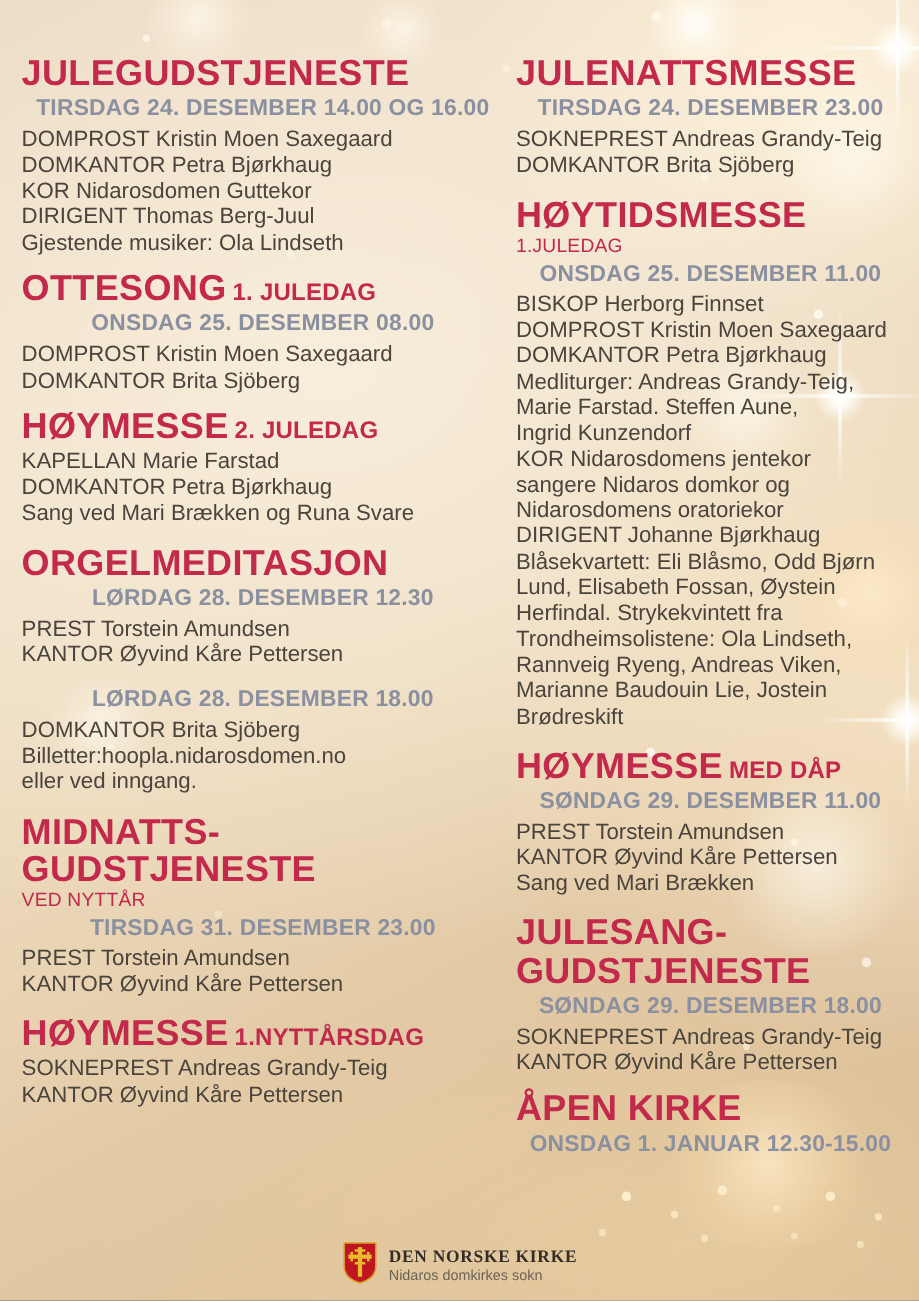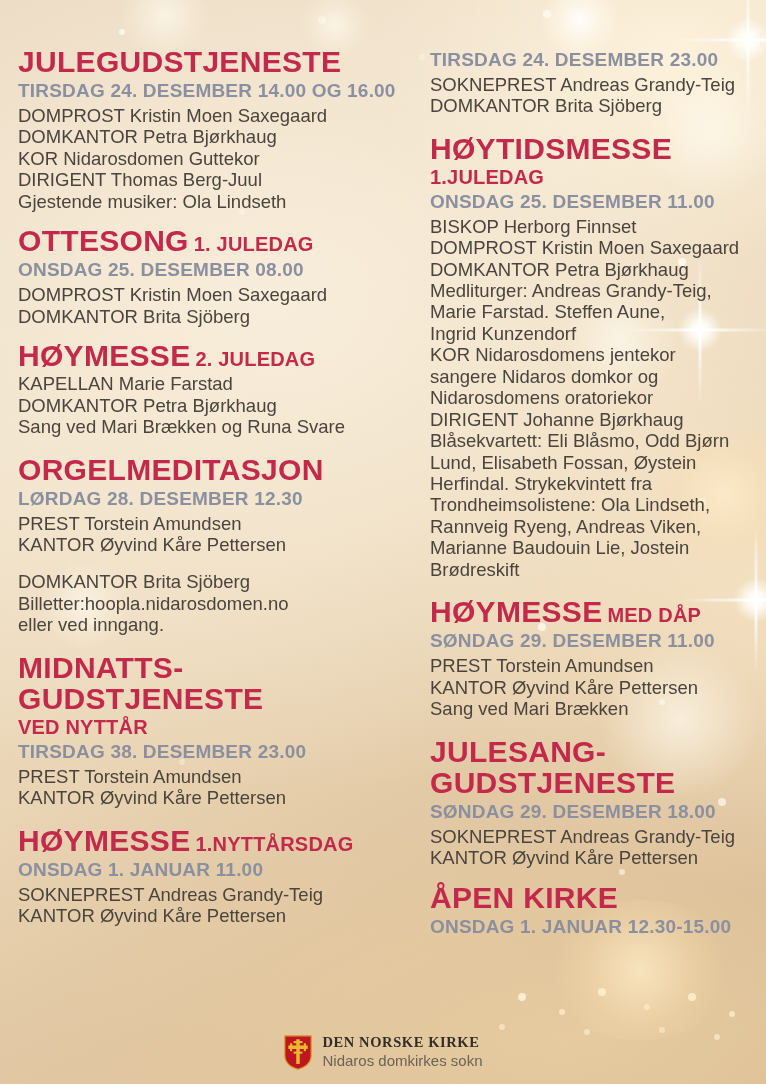--- a/index.html
+++ b/index.html
@@ -47,32 +47,32 @@
       500px 1025px 0 1px rgba(250,230,194,.8), 585px 1030px 0 1px rgba(250,230,194,.8),
       660px 1028px 0 1px rgba(250,230,194,.8), 715px 1035px 0 1px rgba(250,230,194,.8);}
   
   .content{position:relative;z-index:2;display:grid;grid-template-columns:402px 1fr;
     column-gap:10px;padding:46px 12px 0 18px;}
   .event{margin-bottom:13px;}
   .event.gap-top{margin-top:16px;}
   .title{margin:0;font-size:30px;font-weight:700;line-height:1.04;letter-spacing:.3px;color:var(--red);}
   .title-text{white-space:pre-line;}
   .title-suffix{font-size:20px;margin-left:5px;letter-spacing:.2px;}
-  .subtitle{font-size:20px;font-weight:700;color:var(--red);line-height:1.1;margin-top:2px;letter-spacing:.2px;}
-  .date{font-size:19px;font-weight:700;color:var(--gray);line-height:1.25;margin-top:2px;letter-spacing:.2px;}
+  .subtitle{font-size:16px;font-weight:400;color:var(--red);line-height:1.1;margin-top:2px;letter-spacing:.2px;}
+  .date{font-size:19px;font-weight:700;color:var(--gray);line-height:1.25;margin-top:2px;letter-spacing:.2px;text-align:center;}
   .lines{margin:2px 0 0 0;font-size:18.5px;color:var(--ink);line-height:1.16;white-space:pre-line;}
   .event.gap-date .date{margin-top:12px;}
   .title-suffix:empty,.subtitle:empty{display:none;}
   
   .footer{position:absolute;left:0;right:0;bottom:13px;z-index:2;
-    display:flex;justify-content:center;align-items:flex-start;gap:9px;}
+    display:flex;justify-content:center;align-items:flex-end;gap:9px;}
   .footer-text{display:flex;flex-direction:column;line-height:1.15;}
   .footer-org{font-family:"Liberation Serif","DejaVu Serif",serif;font-weight:700;
     font-size:14.5px;letter-spacing:.6px;color:#332d27;}
-  .footer-sub{font-size:15px;color:#6b6257;margin-top:1px;}
+  .footer-sub{font-size:12px;color:#6b6257;margin-top:1px;}
 </style>
 </head>
 <body>
 
 <div class="poster">
 
   <div class="decor">
     <div class="dots"></div>
     <div class="glow soft" style="left:120px;top:-30px;width:90px;height:90px;"></div>
     <div class="glow soft" style="left:300px;top:-10px;width:70px;height:70px;"></div>
@@ -123,46 +123,47 @@
       </section>
 
       <section class="event gap-top">
         <h2 class="title"><span class="title-text">ORGELMEDITASJON</span></h2>
         <div class="date">LØRDAG 28. DESEMBER 12.30</div>
         <p class="lines">PREST Torstein Amundsen
 KANTOR Øyvind Kåre Pettersen</p>
       </section>
 
       <section class="event gap-top gap-date">
+        <div class="date">LØRDAG 28. DESEMBER 18.00</div>
         <p class="lines">DOMKANTOR Brita Sjöberg
 Billetter:hoopla.nidarosdomen.no
 eller ved inngang.</p>
       </section>
 
       <section class="event gap-top">
         <h2 class="title"><span class="title-text">MIDNATTS-
 GUDSTJENESTE</span></h2>
         <div class="subtitle">VED NYTTÅR</div>
-        <div class="date">TIRSDAG 38.  DESEMBER 23.00</div>
+        <div class="date">TIRSDAG 31.  DESEMBER 23.00</div>
         <p class="lines">PREST Torstein Amundsen
 KANTOR Øyvind Kåre Pettersen</p>
       </section>
 
       <section class="event gap-top">
         <h2 class="title"><span class="title-text">HØYMESSE</span><span class="title-suffix">1.NYTTÅRSDAG</span></h2>
-        <div class="date">ONSDAG 1. JANUAR 11.00</div>
         <p class="lines">SOKNEPREST Andreas Grandy-Teig
 KANTOR Øyvind Kåre Pettersen</p>
       </section>
 
     </div>
 
     <div class="col">
 
       <section class="event">
+        <h2 class="title"><span class="title-text">JULENATTSMESSE</span></h2>
         <div class="date">TIRSDAG 24. DESEMBER 23.00</div>
         <p class="lines">SOKNEPREST Andreas Grandy-Teig
 DOMKANTOR Brita Sjöberg</p>
       </section>
 
       <section class="event gap-top">
         <h2 class="title"><span class="title-text">HØYTIDSMESSE</span></h2>
         <div class="subtitle">1.JULEDAG</div>
         <div class="date">ONSDAG 25. DESEMBER 11.00</div>
         <p class="lines">BISKOP Herborg Finnset

